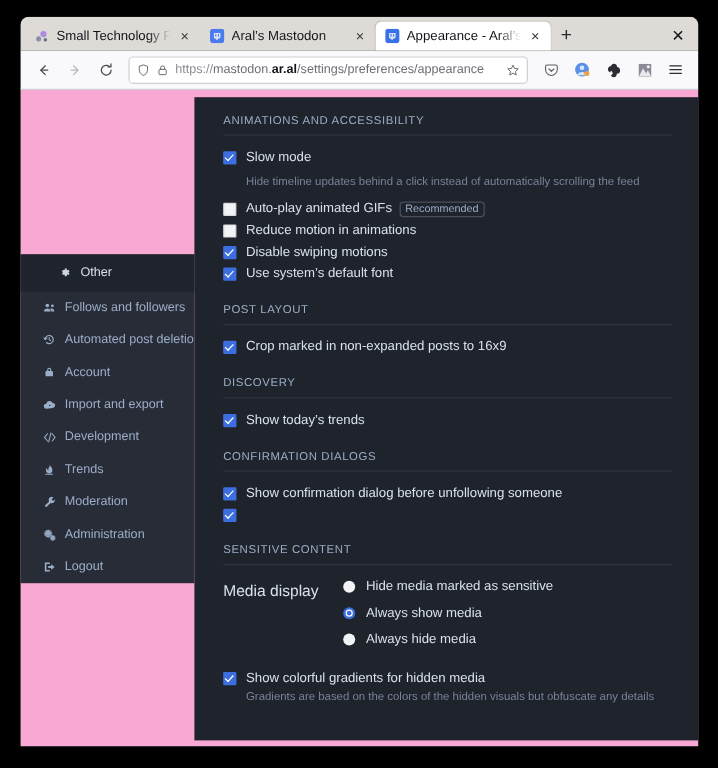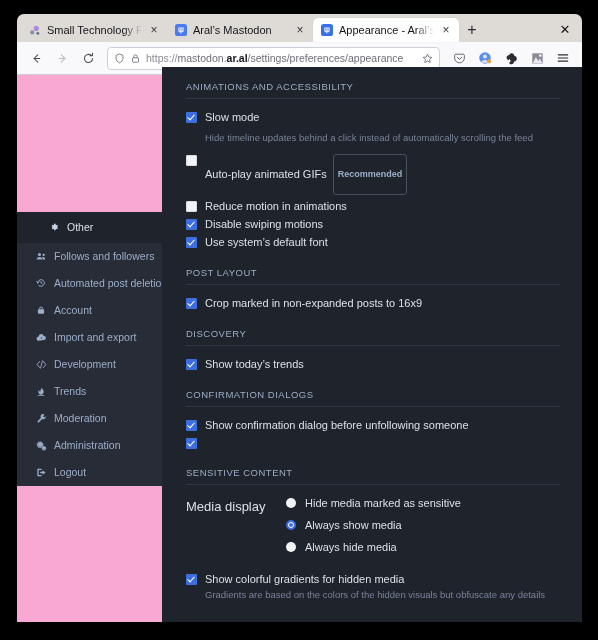--- a/index.html
+++ b/index.html
@@ -229,23 +229,22 @@
     display: flex;
     align-items: center;
     gap: 6px;
     flex-wrap: wrap;
   }
   .badge {
     font-size: 9px;
     color: #9baec8;
     border: 1px solid #4a4f5e;
     border-radius: 3px;
-    padding: 14px 4px;
+    padding: 0 4px;
     line-height: 11px;
-    font-weight: bold;
   }
   .hint {
     font-size: 9.5px;
     color: #79839a;
     margin: 3px 0 0 19px;
     line-height: 12px;
   }
 
   .radio-group {
     display: flex;

